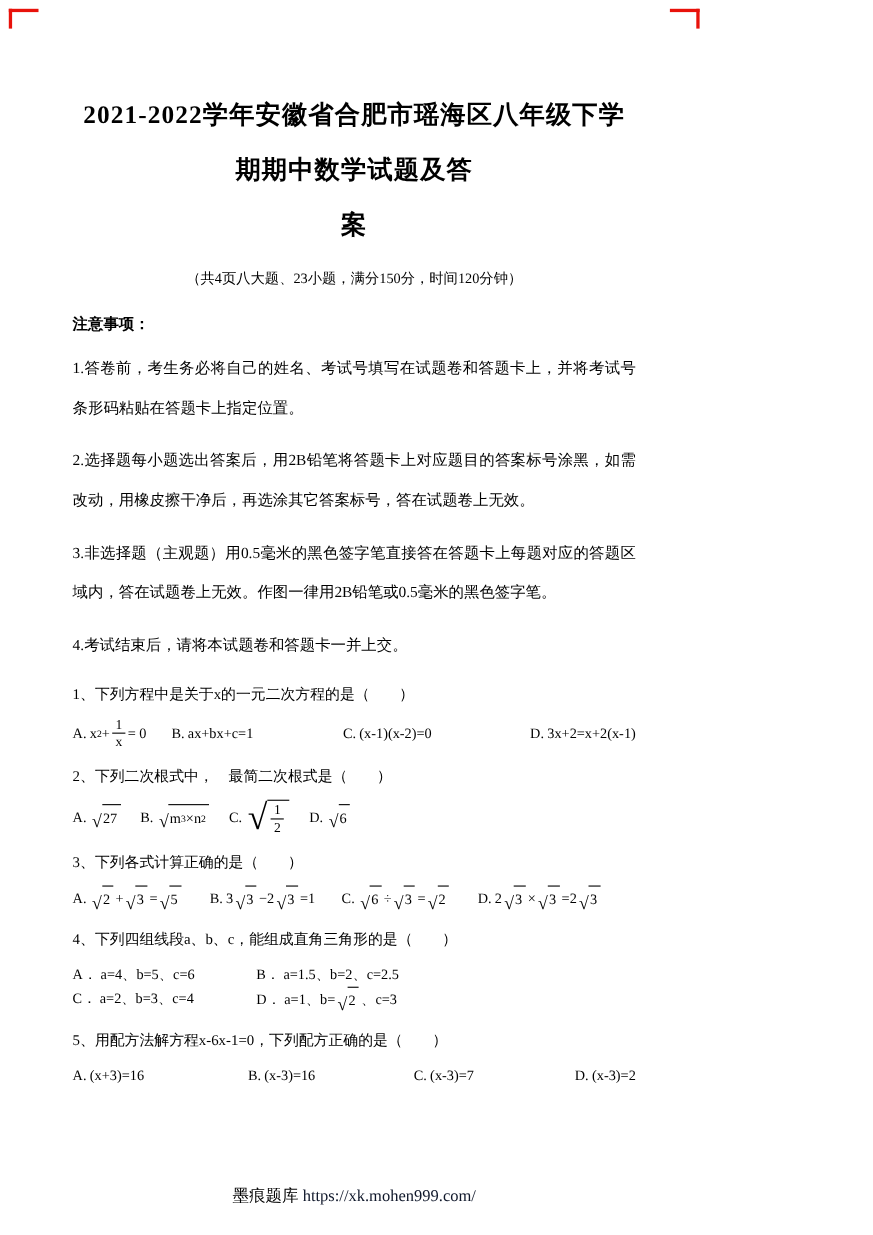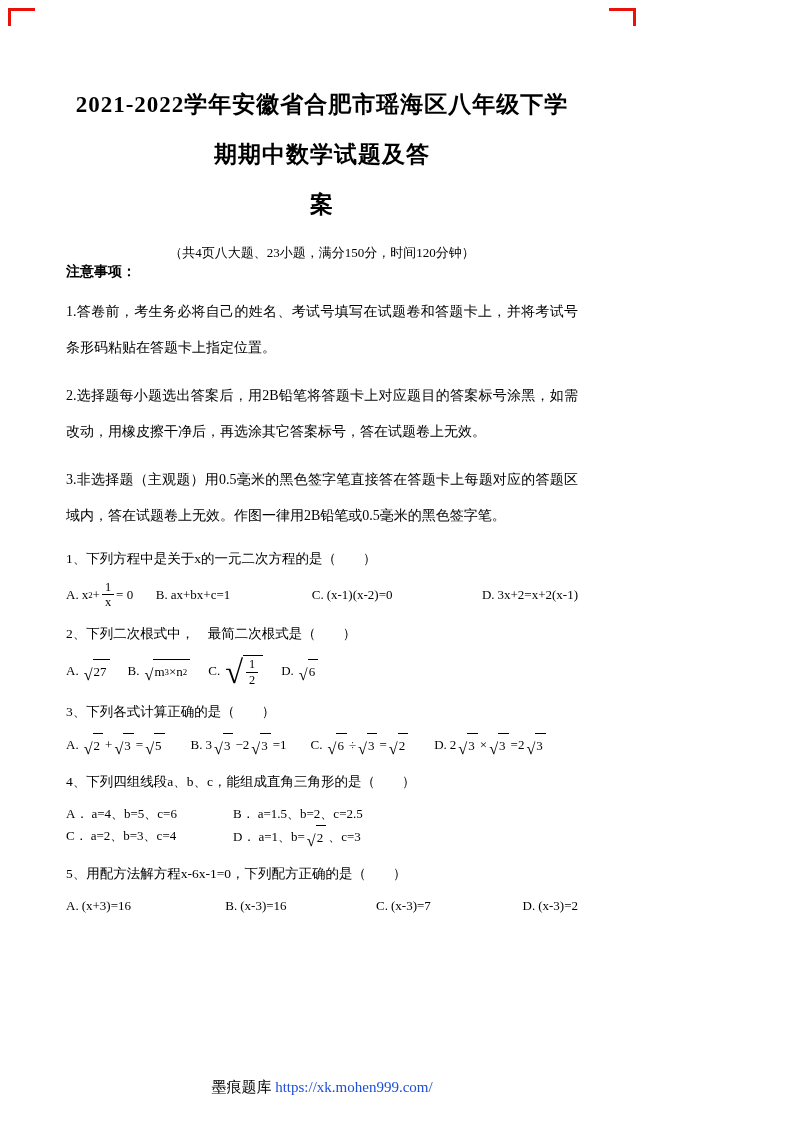--- a/index.html
+++ b/index.html
@@ -5,21 +5,21 @@
   html,body{margin:0;padding:0;background:#ffffff;}
   body{font-family:"Liberation Serif","DejaVu Serif",serif;color:#000;}
   .page{position:relative;width:644px;height:1123px;background:#fff;overflow:hidden;box-sizing:border-box;}
   
   .corner{position:absolute;width:24px;height:15px;}
   .corner.tl{top:8px;left:8px;border-top:3px solid #e8120b;border-left:3px solid #e8120b;}
   .corner.tr{top:8px;right:8px;border-top:3px solid #e8120b;border-right:3px solid #e8120b;}
   .content{padding:80px 66px 0 66px;}
   .title{font-size:23px;font-weight:bold;text-align:center;line-height:50px;letter-spacing:1px;}
   .subtitle{margin-top:14px;font-size:13px;text-align:center;}
-  .notice-heading{font-size:14px;font-weight:bold;line-height:20px;}
+  .notice-heading{margin-top:24px;font-size:14px;font-weight:bold;line-height:20px;}
   .notice-item{margin-top:12px;font-size:14px;line-height:36px;text-align:justify;}
   .section-heading{margin-top:18px;font-size:14px;font-weight:bold;line-height:22px;}
   .question{margin-top:12px;}
   .q-text{font-size:13.5px;line-height:26px;}
   .opts{display:flex;align-items:center;margin-top:8px;font-size:13px;line-height:22px;}
   .opt{display:inline-flex;align-items:center;white-space:nowrap;}
   .opt-label{margin-right:3px;}
   .opt-body{display:inline-flex;align-items:center;flex-wrap:wrap;}
   
   .opts-q1 .opt:nth-child(1){width:95px;}
@@ -39,21 +39,21 @@
   
   sup{font-size:0.68em;line-height:0;vertical-align:super;}
   .frac{display:inline-flex;flex-direction:column;align-items:center;line-height:1.15;font-size:0.95em;margin:0 2px;vertical-align:middle;}
   .frac .num{border-bottom:1px solid #000;padding:0 3px;}
   .frac .den{padding:0 3px;}
   .sqrt{display:inline-flex;align-items:flex-end;margin:0 2px;}
   .sqrt .rad{line-height:1;font-size:1.25em;}
   .sqrt .radicand{border-top:1px solid #000;padding:1px 3px 0 1px;display:inline-flex;align-items:center;}
   .sqrt.tall .rad{font-size:2.5em;line-height:0.85;}
   .footer{position:absolute;left:0;right:0;bottom:26px;text-align:center;font-size:15px;}
-  .footer a{color:#1d4ed8;text-decoration:none;}
+  .footer a{color:#0f172a;text-decoration:none;}
 </style>
 </head>
 <body>
 
 <div class="page">
 
   <div class="corner tl"></div>
   <div class="corner tr"></div>
 
   <div class="content">
@@ -62,20 +62,21 @@
       <div>2021-2022学年安徽省合肥市瑶海区八年级下学期期中数学试题及答</div>
       <div>案</div>
     </div>
 
     <div class="subtitle">（共4页八大题、23小题，满分150分，时间120分钟）</div>
 
     <div class="notice-heading">注意事项：</div>
     <div class="notice-item">1.答卷前，考生务必将自己的姓名、考试号填写在试题卷和答题卡上，并将考试号条形码粘贴在答题卡上指定位置。</div>
     <div class="notice-item">2.选择题每小题选出答案后，用2B铅笔将答题卡上对应题目的答案标号涂黑，如需改动，用橡皮擦干净后，再选涂其它答案标号，答在试题卷上无效。</div>
     <div class="notice-item">3.非选择题（主观题）用0.5毫米的黑色签字笔直接答在答题卡上每题对应的答题区域内，答在试题卷上无效。作图一律用2B铅笔或0.5毫米的黑色签字笔。</div>
+    <div class="notice-item">4.考试结束后，请将本试题卷和答题卡一并上交。</div>
 
 
     <div class="question">
       <div class="q-text">1、下列方程中是关于x的一元二次方程的是（　　）</div>
       <div class="opts opts-q1">
         <span class="opt">
             <span class="opt-label">A.</span>
             <span class="opt-body">x<sup>2</sup> + <span class="frac">
                 <span class="num">1</span>
                 <span class="den">x</span>

